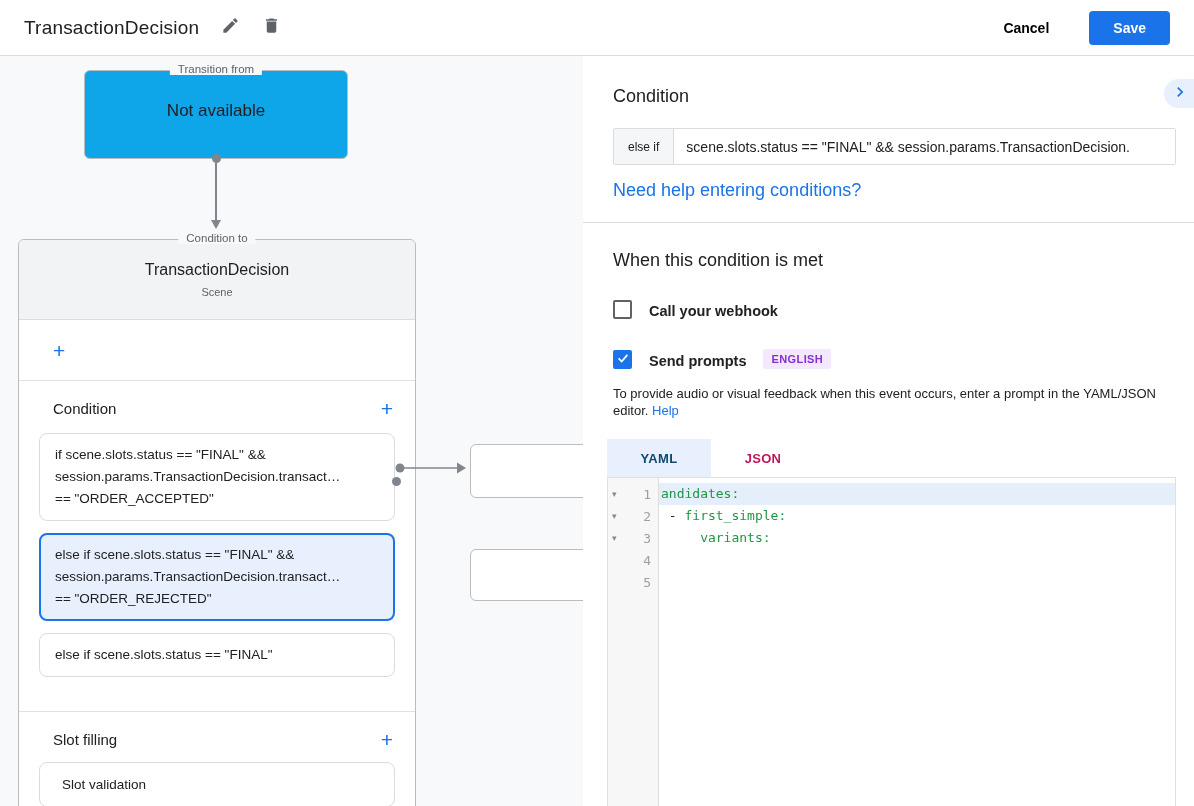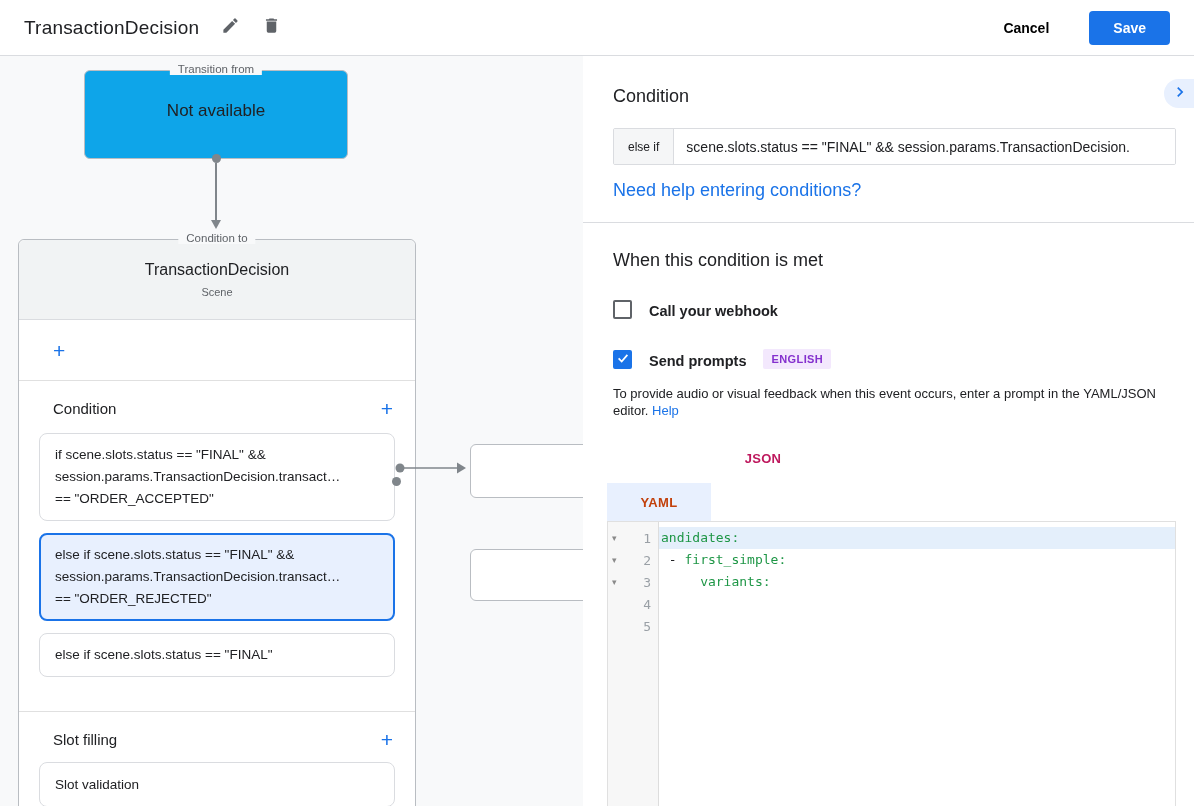--- a/index.html
+++ b/index.html
@@ -36,21 +36,21 @@
   .scene-row { height: 60px; display: flex; align-items: center; padding: 0 22px 0 34px; }
   .row-label { font-size: 15px; color: #202124; flex: 1; }
   .add-btn { color: #1a73e8; font-size: 21px; font-weight: normal; background: none; border: none; cursor: pointer; line-height: 1; }
 
   .scene-section { border-top: 1px solid #e0e0e0; padding-bottom: 22px; }
   .section-head { display: flex; align-items: center; padding: 17px 22px 8px 34px; }
 
   .cond-card { position: relative; margin: 6px 20px 12px 20px; padding: 10px 15px; border: 1px solid #dadce0; border-radius: 8px; background: #fff; font-size: 13.5px; line-height: 22px; color: #202124; white-space: pre-line; }
   .cond-card.selected { background: #e8f0fe; border: 2px solid #1a73e8; padding: 9px 14px; }
 
-  .slot-card { margin: 4px 20px 0 20px; padding: 11px 15px; border: 1px solid #dadce0; border-radius: 8px; background: #fff; font-size: 13.5px; line-height: 21px; }
+  .slot-card { margin: 4px 20px 0 20px; padding: 11px 22px; border: 1px solid #dadce0; border-radius: 8px; background: #fff; font-size: 13.5px; line-height: 21px; }
 
   .target-box { position: absolute; width: 125px; background: #fff; border: 1px solid #b9bdc2; border-radius: 6px; }
   .target-box-1 { left: 470px; top: 388px; height: 54px; }
   .target-box-2 { left: 470px; top: 493px; height: 52px; }
 
   
   .panel { flex: 1; background: #fff; position: relative; padding: 0 18px 0 30px; overflow: hidden; }
   .panel-heading { font-size: 18px; font-weight: normal; color: #202124; }
   .cond-heading { margin-top: 30px; }
   .expand-btn { position: absolute; top: 23px; right: 0; width: 30px; height: 29px; background: #e8f0fe; border: none; border-radius: 15px 0 0 15px; cursor: pointer; display: flex; align-items: center; justify-content: flex-end; padding-right: 4px; }
@@ -68,21 +68,21 @@
   .checkbox.checked { border-color: #1a73e8; background: #1a73e8; display: flex; align-items: center; justify-content: center; }
   .check-label { margin-left: 17px; font-size: 14.5px; font-weight: bold; color: #202124; }
   .lang-badge { margin-left: 17px; background: #f3e8fd; color: #8430ce; font-size: 11px; font-weight: bold; padding: 4px 8px; border-radius: 2px; letter-spacing: .4px; }
   .prompts-row { margin-top: 30px; }
 
   .feedback-text { margin-top: 16px; font-size: 13px; line-height: 17px; color: #202124; width: 560px; }
   .inline-link { color: #1a73e8; cursor: pointer; text-decoration: none; }
 
   .tabs { display: flex; margin: 20px 0 0 -6px; }
   .tab { width: 104px; height: 38px; display: flex; align-items: center; justify-content: center; font-size: 13px; font-weight: bold; color: #be185d; cursor: pointer; letter-spacing: .3px; }
-  .tab.active { background: #e8f0fe; color: #c2410c; margin-top: 44px; }
+  .tab.active { background: #e8f0fe; color: #0c4a6e; }
 
   .editor { margin-left: -6px; width: 569px; height: 345px; border: 1px solid #e0e0e0; display: flex; background: #fff; }
   .gutter { width: 51px; background: #f7f7f7; border-right: 1px solid #ddd; padding-top: 5px; flex: none; }
   .gut-row { height: 22px; display: flex; align-items: center; }
   .fold { width: 16px; padding-left: 4px; font-size: 9px; color: #8a8a8a; cursor: pointer; }
   .lnum { flex: 1; text-align: right; padding-right: 7px; font-size: 13px; color: #9aa0a6; font-family: "DejaVu Sans Mono", monospace; }
   .code-area { flex: 1; padding-top: 5px; overflow: hidden; cursor: text; }
   .cm-line { height: 22px; line-height: 22px; font-family: "DejaVu Sans Mono", monospace; font-size: 13px; white-space: pre; padding-left: 2px; }
   .cm-line.hl { background: #e4effb; }
   .tok-key { color: #1e9646; }

